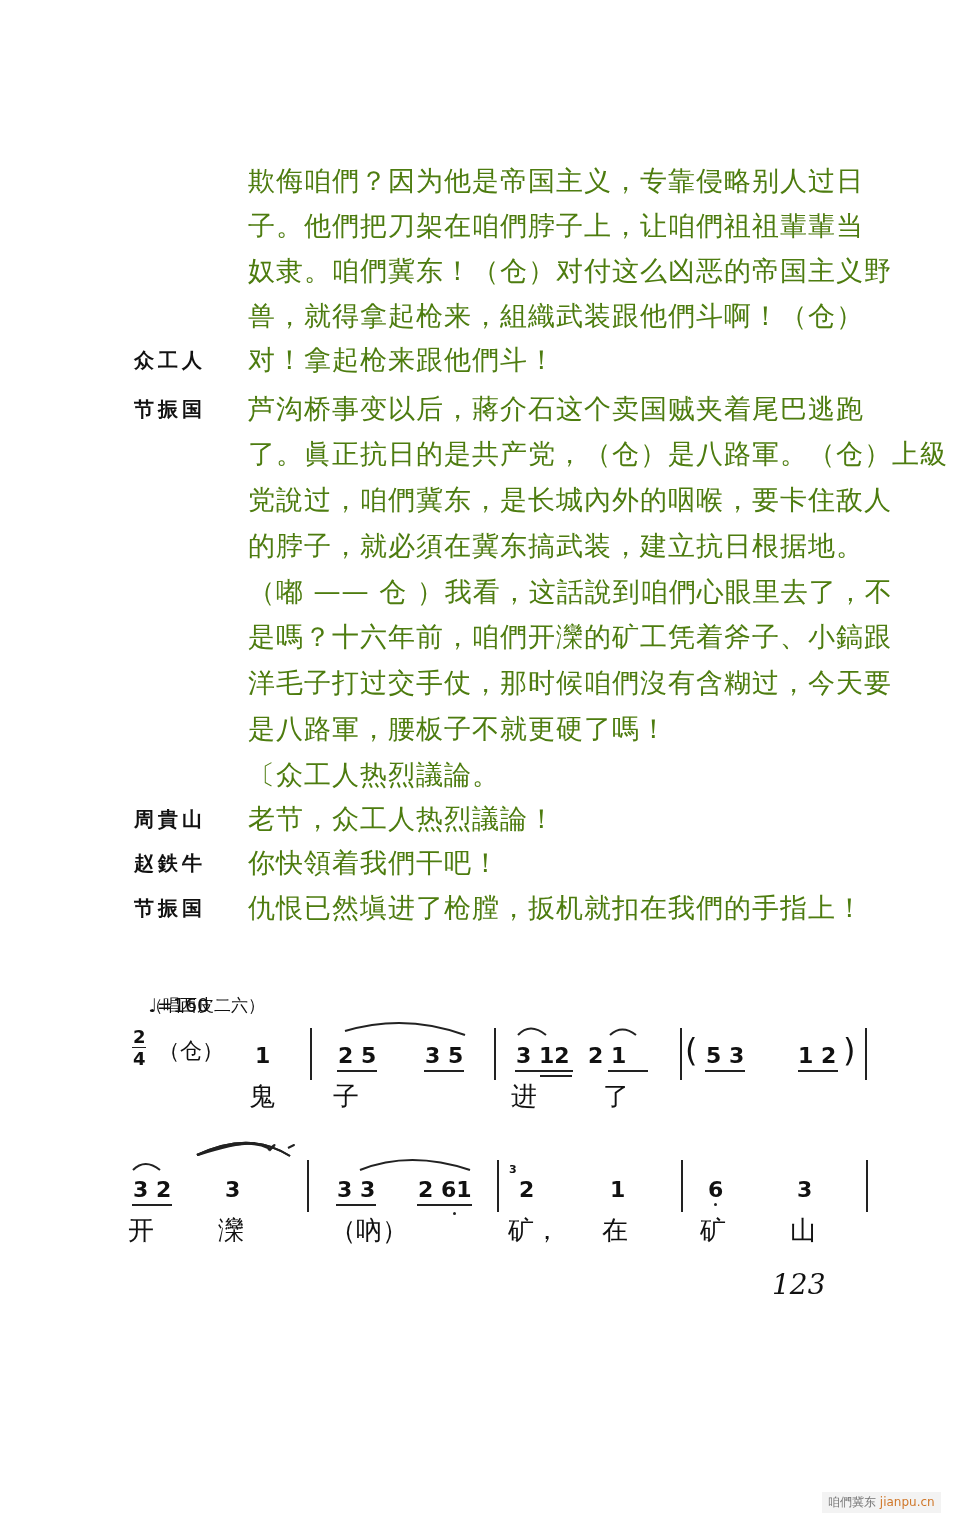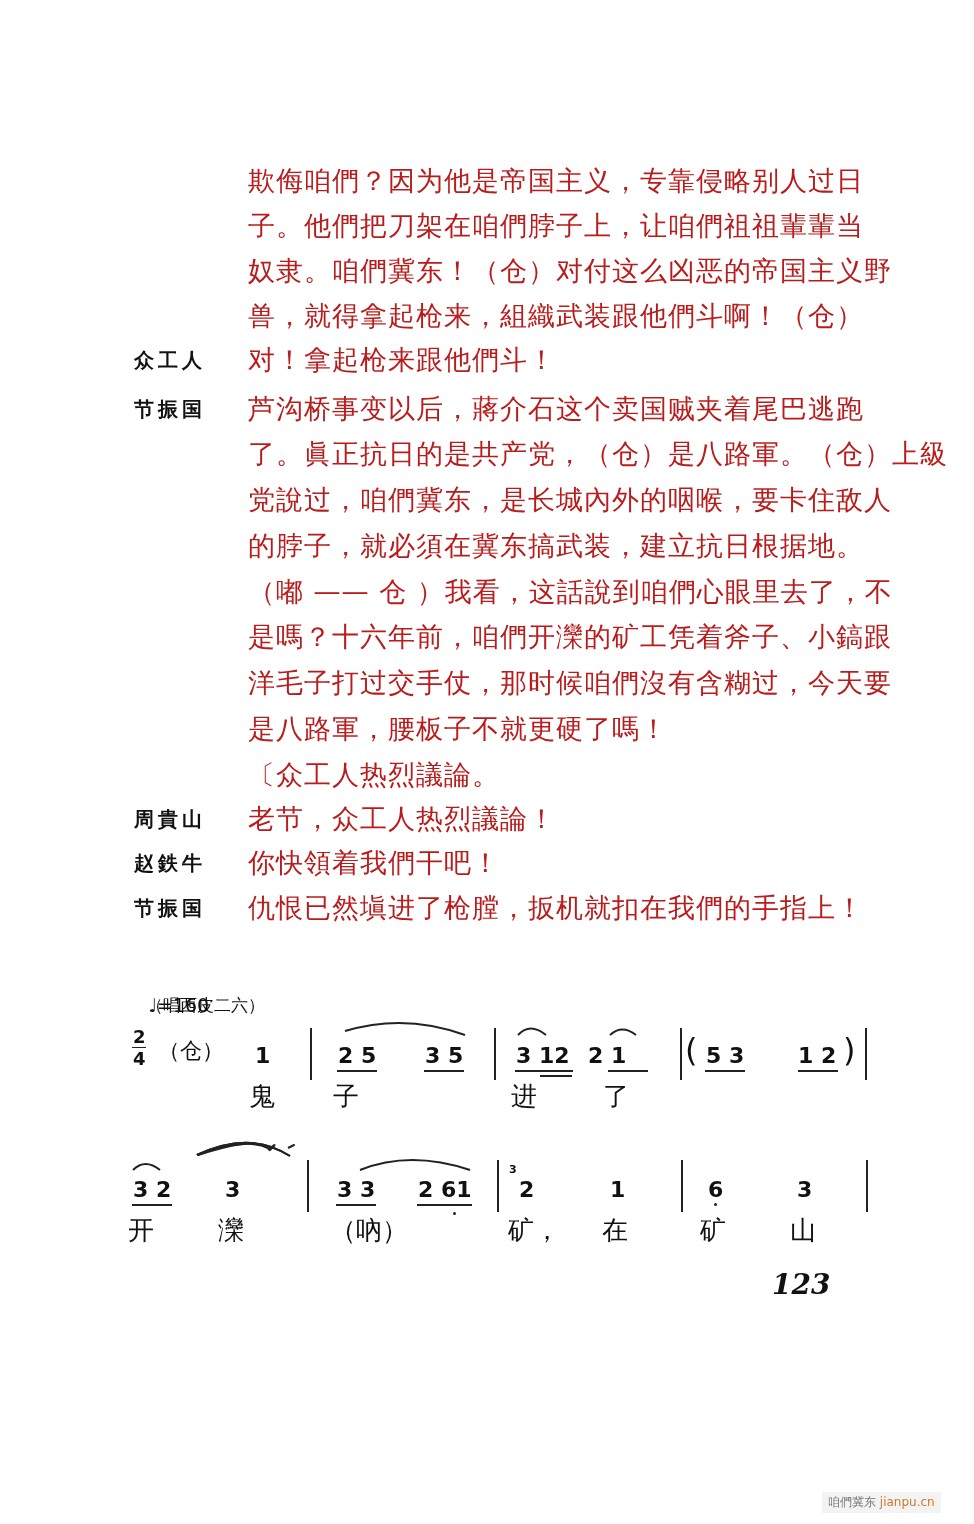--- a/index.html
+++ b/index.html
@@ -4,36 +4,36 @@
 <style>
   html, body { margin:0; padding:0; }
   body {
     width:974px; height:1524px; position:relative; overflow:hidden;
     background:#ffffff; color:#111;
     font-family:"DejaVu Serif", "Liberation Serif", serif;
   }
   .abs { position:absolute; }
   .line {
     position:absolute; left:248px; font-size:27px; line-height:30px;
-    white-space:nowrap; letter-spacing:1px; color:#b91c1c;
+    white-space:nowrap; letter-spacing:1px; color:#4d7c0f;
   }
   .speaker {
     position:absolute; left:134px; font-size:20px; line-height:30px;
     font-weight:bold; font-family:"DejaVu Sans", sans-serif; letter-spacing:4px; color:#111;
   }
   .score-text { position:absolute; font-family:"DejaVu Sans", sans-serif; color:#111; }
   .note {
     position:absolute; font-family:"DejaVu Sans", sans-serif; font-weight:bold;
     font-size:22px; line-height:24px; color:#111; white-space:nowrap;
   }
   .lyric { position:absolute; font-size:26px; line-height:28px; color:#111; }
   .bar { position:absolute; width:2px; background:#222; }
   .ul { position:absolute; height:2px; background:#222; }
   .pageno {
-    position:absolute; left:772px; top:1268px; font-size:28px; font-weight:bold; font-style:italic;
+    position:absolute; left:772px; top:1268px; font-size:28px; font-weight:normal; font-style:italic;
     font-family:"DejaVu Serif", serif;
   }
   .watermark {
     position:absolute; left:822px; top:1492px; font-size:12px; color:#777;
     font-family:"DejaVu Sans", sans-serif; background:#f3f3f3; padding:2px 6px;
   }
   .watermark .en { color:#d0782a; }
   svg.slurs { position:absolute; left:0; top:0; }
 </style>
 </head>

